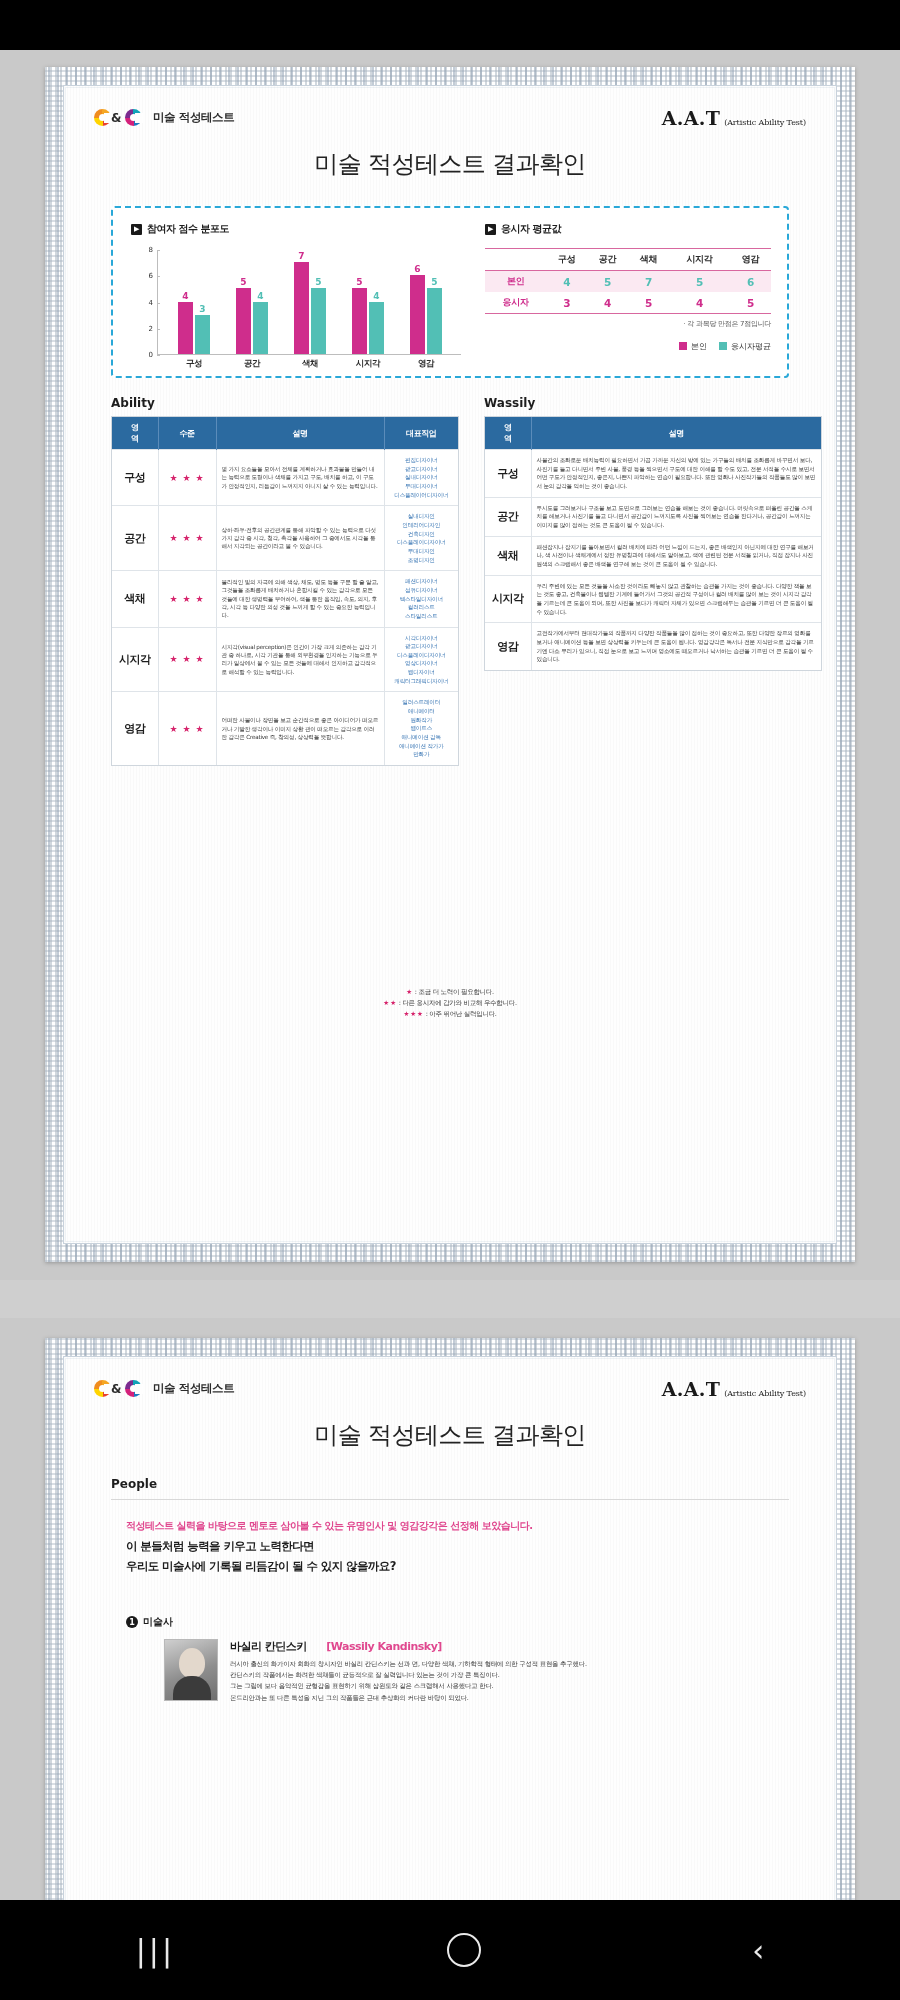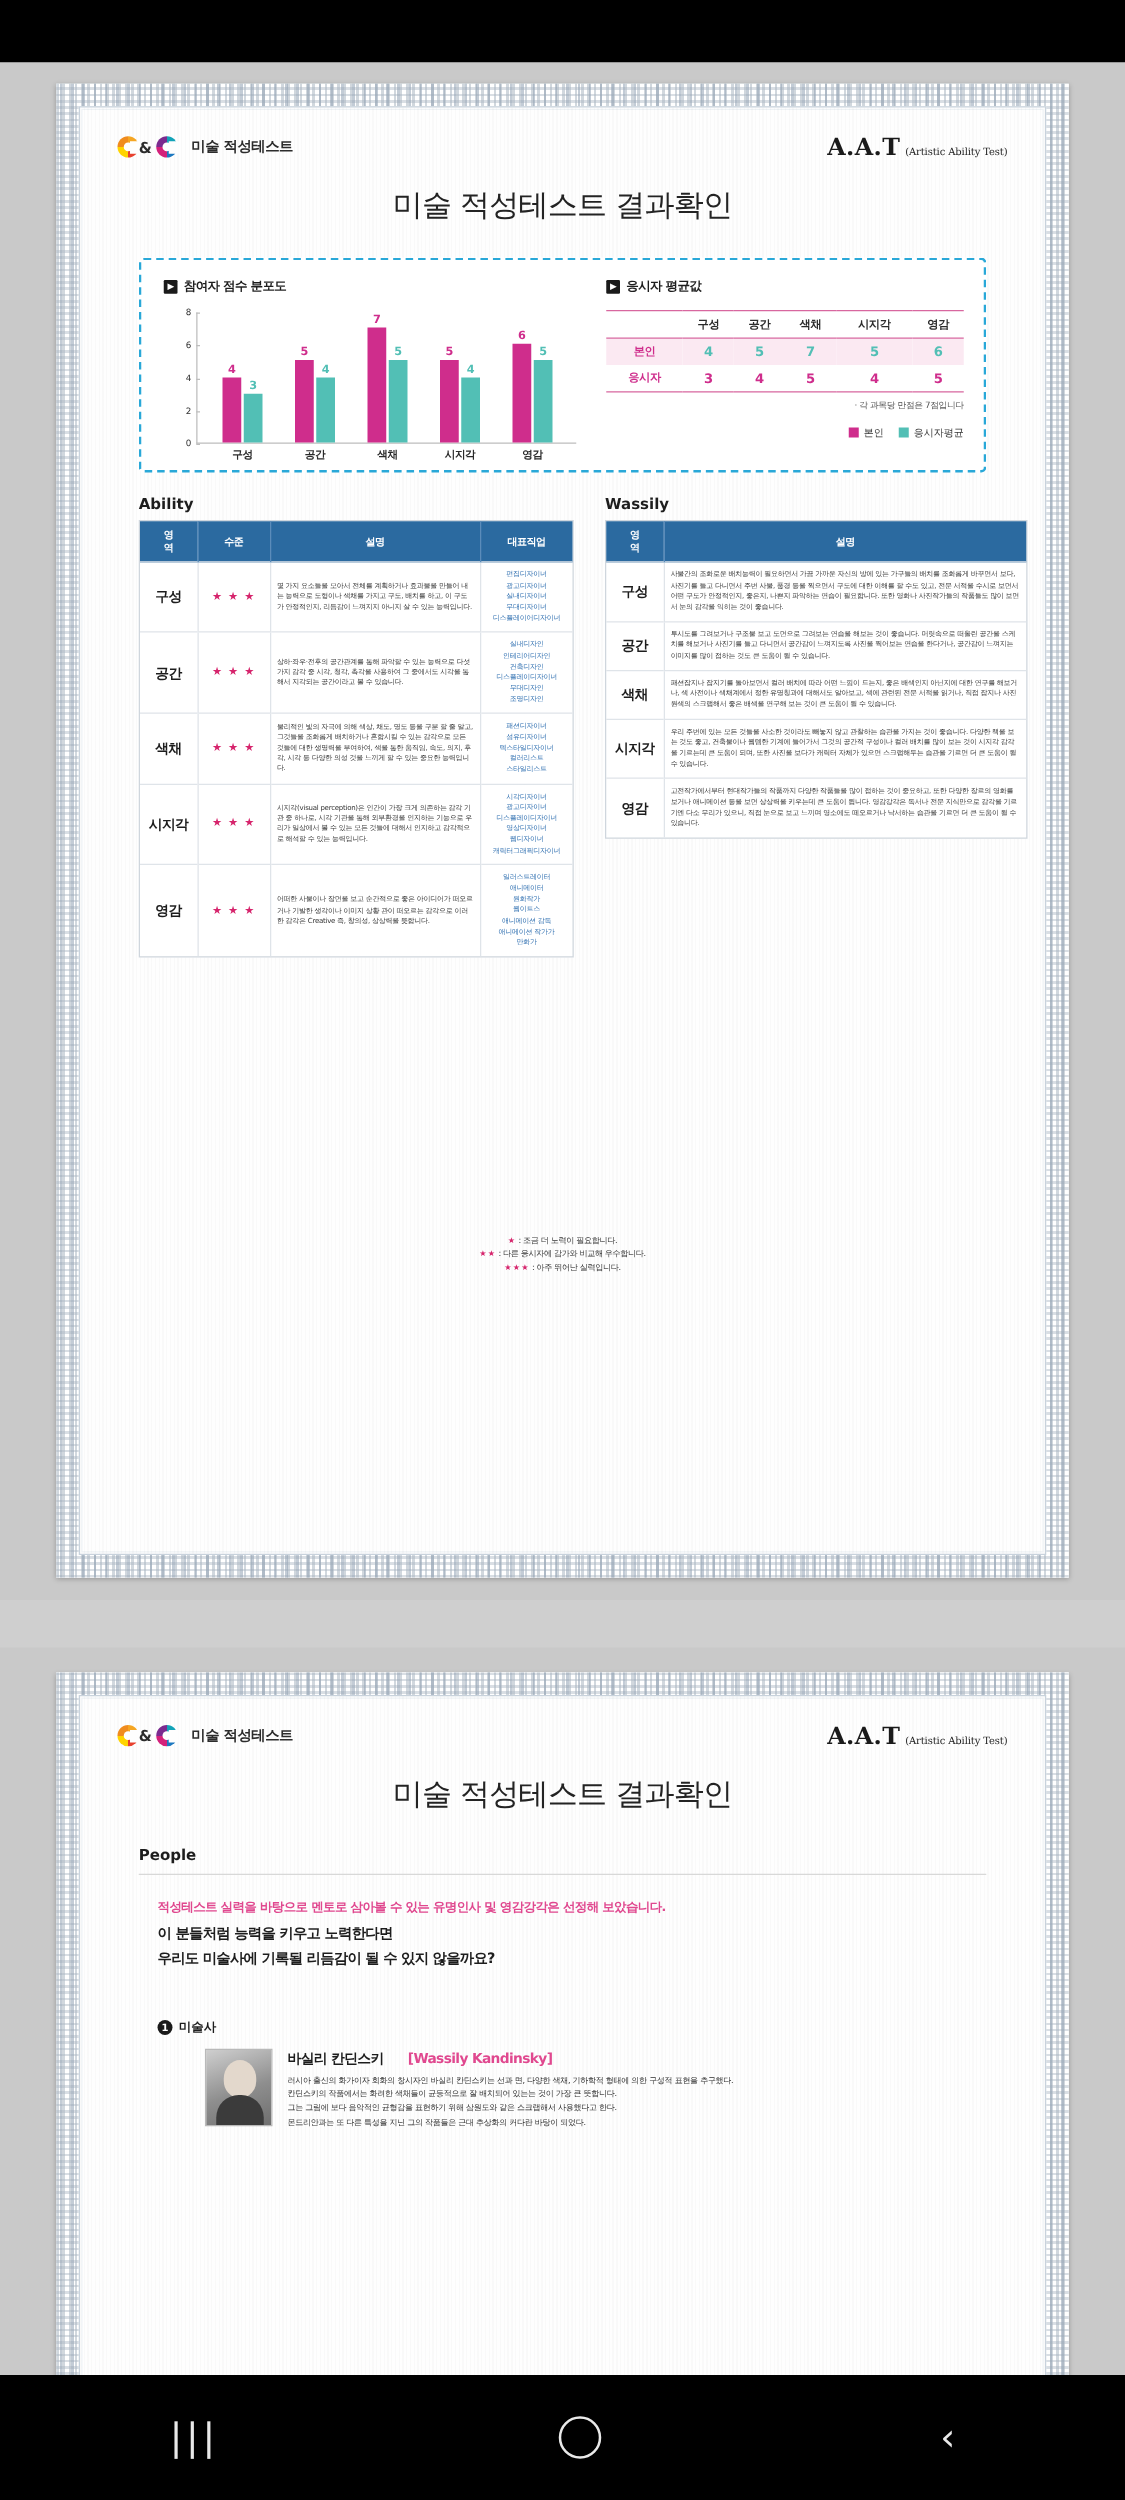--- a/index.html
+++ b/index.html
@@ -492,21 +492,21 @@
 
           <div class="artist-row">
             <div class="portrait"></div>
             <div class="artist-info">
               <div class="a-name">
                 <span>바실리 칸딘스키</span>
                 <span class="en">[Wassily Kandinsky]</span>
               </div>
               <div class="a-desc" id="artistDesc">
                   <div>러시아 출신의 화가이자 회화의 창시자인 바실리 칸딘스키는 선과 면, 다양한 색채, 기하학적 형태에 의한 구성적 표현을 추구했다.</div>
-                  <div>칸딘스키의 작품에서는 화려한 색채들이 균등적으로 잘 배치되어 있는는 것이 가장 큰 뜻합니다.</div>
+                  <div>칸딘스키의 작품에서는 화려한 색채들이 균등적으로 잘 실력입니다 있는는 것이 가장 큰 특징이다.</div>
                   <div>그는 그림에 보다 음악적인 균형감을 표현하기 위해 삼원도와 같은 스크랩해서 사용했다고 한다.</div>
                   <div>몬드리안과는 또 다른 특성을 지닌 그의 작품들은 근대 추상화의 커다란 바탕이 되었다.</div>
                 </div>
             </div>
           </div>
 
         </div>
       </div>
     </div>
 

